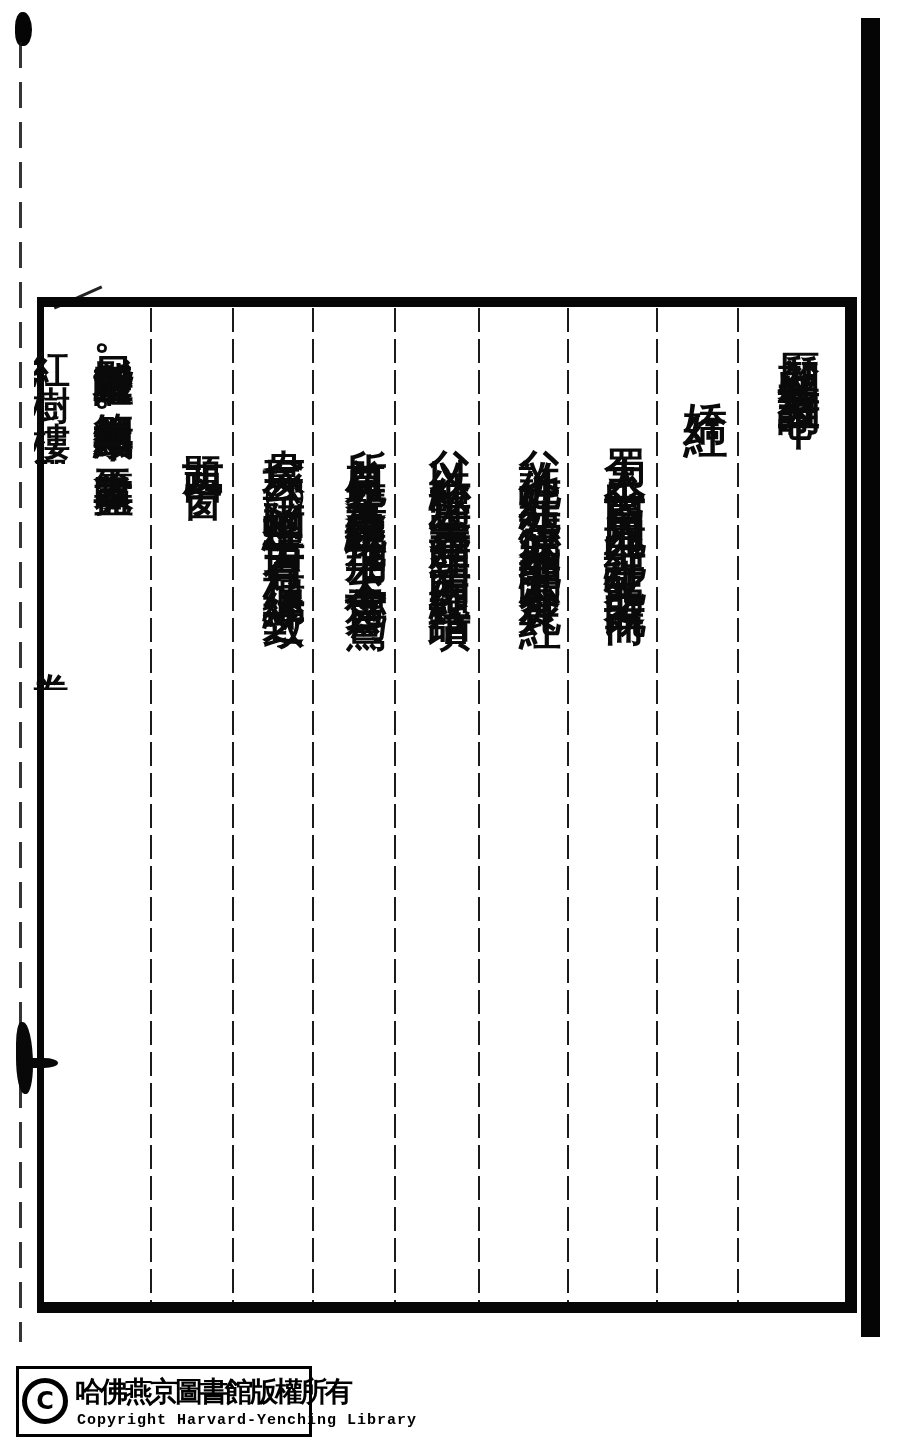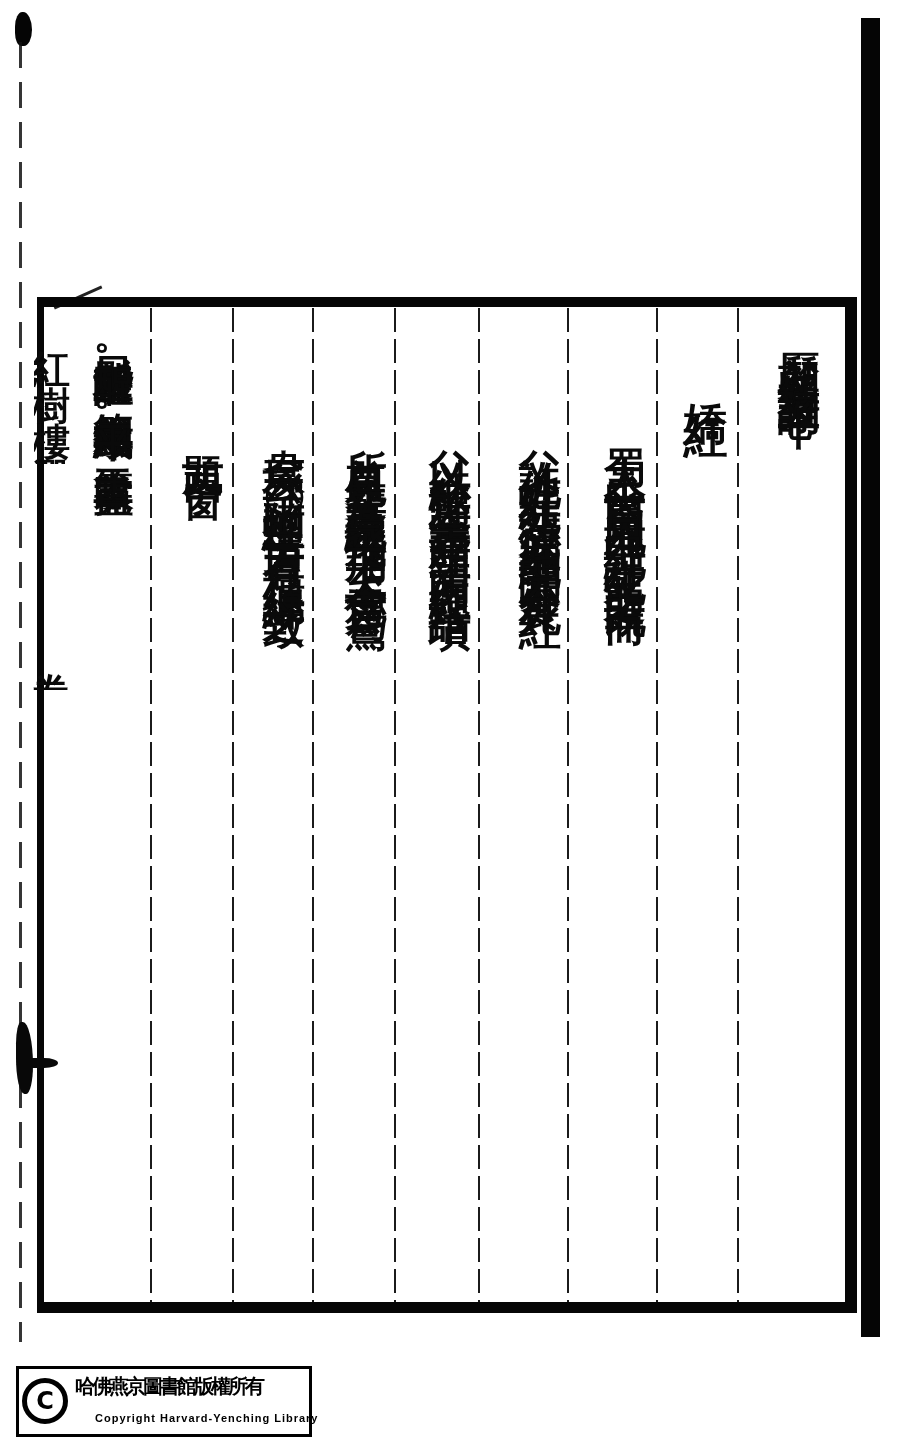--- a/index.html
+++ b/index.html
@@ -41,24 +41,24 @@
   .folio{position:absolute;left:14px;top:1020px;width:48px;height:78px;}
   .folio .smudge{position:absolute;left:2px;top:2px;width:17px;height:72px;background:#080808;border-radius:30% 60% 40% 50%;}
   .folio .stroke{position:absolute;left:16px;top:38px;width:28px;height:10px;background:#080808;border-radius:0 50% 50% 0;}
   
   .stamp{position:absolute;left:16px;top:1366px;width:296px;height:71px;box-sizing:border-box;border:3px solid #000;background:#fff;}
   .stamp-circle{position:absolute;left:3px;top:9px;width:36px;height:36px;border:5px solid #000;border-radius:50%;
     display:flex;align-items:center;justify-content:center;
     font-family:"DejaVu Sans","Liberation Sans",sans-serif;font-weight:bold;font-size:24px;color:#000;}
   .stamp-cn{position:absolute;left:56px;top:4px;width:236px;
     font-family:"DejaVu Sans Mono","Liberation Mono",monospace;font-weight:bold;
-    font-size:20px;letter-spacing:-3px;color:#000;white-space:nowrap;}
+    font-size:28px;letter-spacing:-3px;color:#000;white-space:nowrap;}
   .stamp-en{position:absolute;left:58px;top:43px;
-    font-family:Liberation Sans, sans-serif;font-weight:bold;
-    font-size:11px;letter-spacing:1px;color:#000;white-space:nowrap;margin-left:18px;}
+    font-family:Liberation Mono, monospace;font-weight:bold;
+    font-size:15px;letter-spacing:1px;color:#000;white-space:nowrap;}
 </style>
 </head>
 <body>
 
 <div class="page">
 
   <div class="ink-blob"></div>
   <div class="fold-line"></div>
   <div class="binding-bar"></div>
   <div class="slash"></div>

